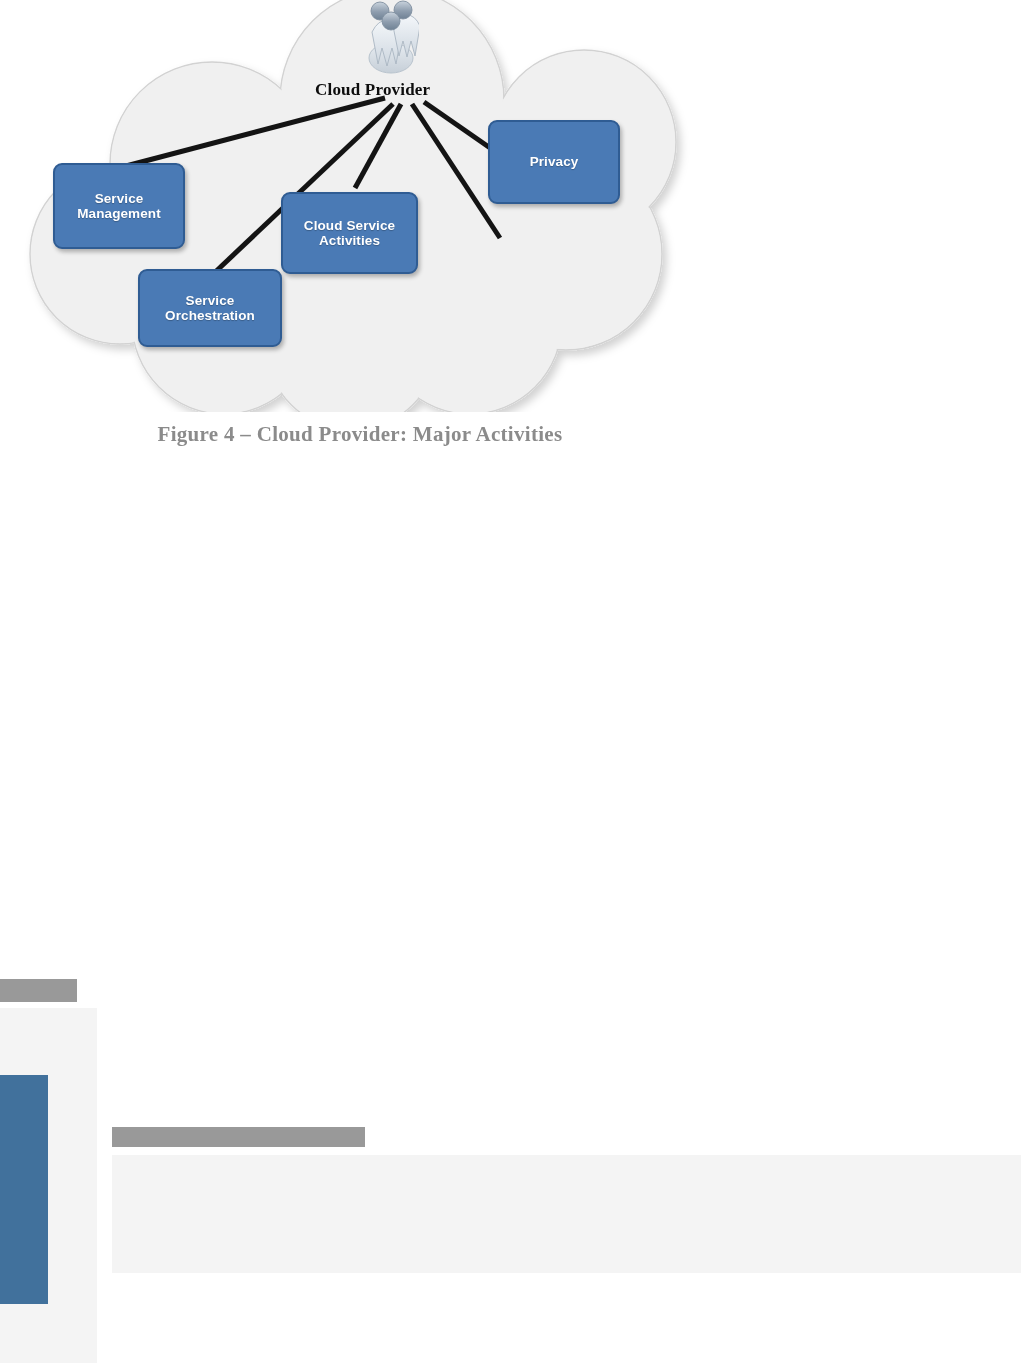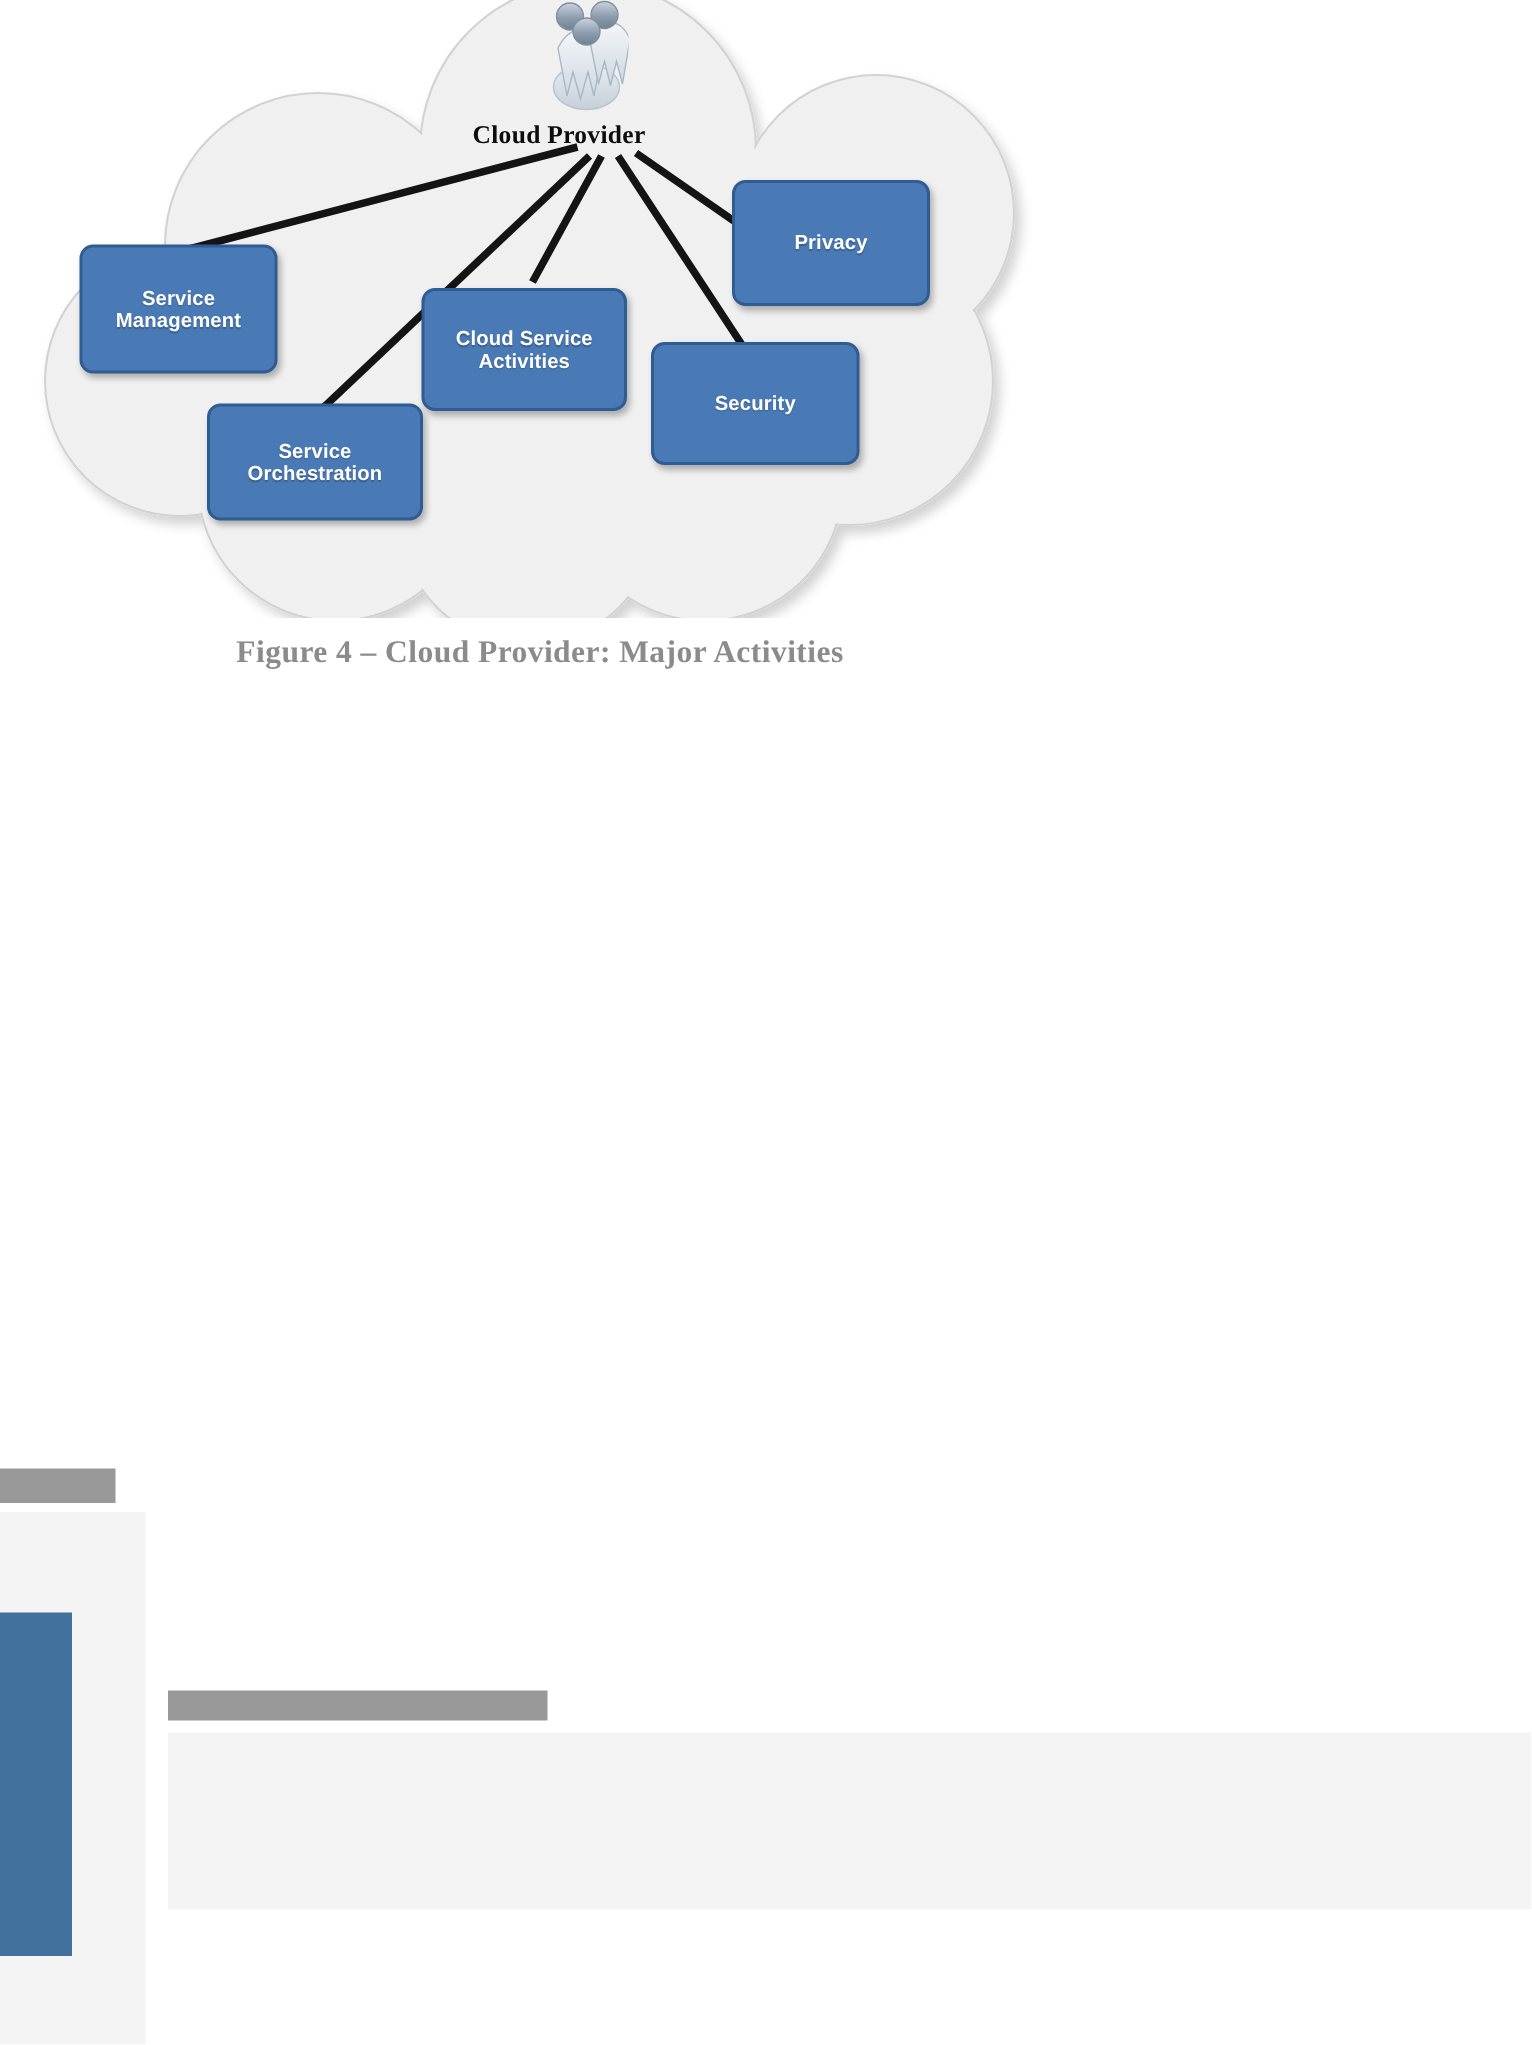--- a/index.html
+++ b/index.html
@@ -200,23 +200,20 @@
       </span>
     </div>
 
     <div class="node-box" id="box-cloud-svc-mgmt">
       <span>
         <span>Cloud Service</span><br>
         <span>Activities</span>
       </span>
     </div>
 
-    <div class="node-box" id="box-security">
-      <span>Security</span>
-    </div>
 
     <div class="node-box" id="box-privacy">
       <span>Privacy</span>
     </div>
 
   </div>
 
   <div id="figure-caption">Figure 4 – Cloud Provider: Major Activities</div>
 </div>
 

